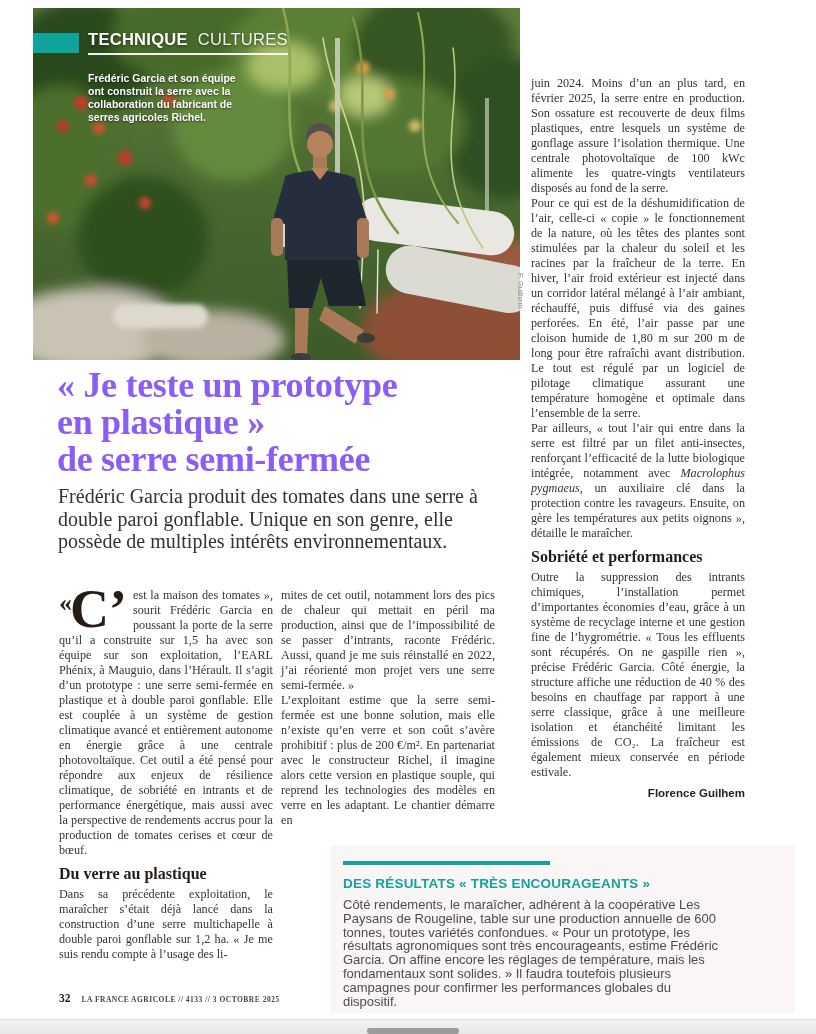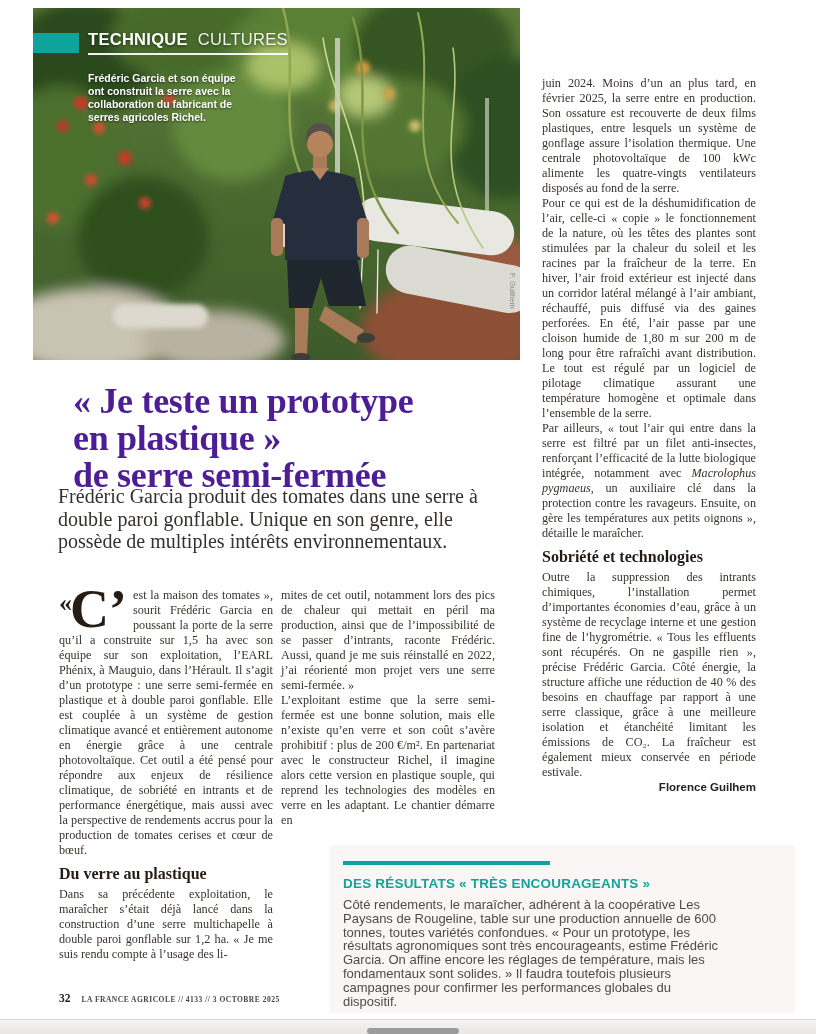--- a/index.html
+++ b/index.html
@@ -1,54 +1,54 @@
 <!DOCTYPE html>
 <html lang="fr"><head>
 <meta charset="utf-8">
 <style>
   html,body{margin:0;padding:0;background:#ffffff;}
   .page{position:relative;width:816px;height:1034px;background:#ffffff;overflow:hidden;
         font-family:"Liberation Serif", serif;}
 
   
-  .photo{position:absolute;left:33px;top:8px;width:487px;height:352px;overflow:hidden;}
+  .photo{position:absolute;left:33px;top:8px;width:487px;height:352px;overflow:hidden;padding-left:8px;}
   .photo svg{position:absolute;left:0;top:0;}
   .kicker-tab{position:absolute;left:0;top:25px;width:46px;height:20px;background:#0ea39b;}
   .kicker{position:absolute;left:55px;top:22px;color:#ffffff;
           font-family:"Liberation Sans",sans-serif;font-size:16.5px;letter-spacing:.3px;
           padding-bottom:4px;border-bottom:2px solid rgba(255,255,255,.92);
           text-shadow:0 1px 3px rgba(0,0,0,.5);white-space:nowrap;}
   .kicker .k-bold{font-weight:700;}
   .kicker .k-light{font-weight:400;opacity:.92;margin-left:5px;}
   .caption{position:absolute;left:55px;top:64px;width:162px;color:#ffffff;
            font-family:"Liberation Sans",sans-serif;font-size:10.5px;font-weight:700;
            line-height:13px;text-shadow:0 1px 2px rgba(0,0,0,.55);}
   .credit{position:absolute;right:3px;top:265px;height:80px;color:#8a8a86;
           font-family:"Liberation Sans",sans-serif;font-size:7.5px;
           writing-mode:vertical-rl;}
 
   
-  .headline{position:absolute;left:57px;top:367px;width:470px;margin:16px;
-            font-size:36px;line-height:37px;font-weight:700;color:#4c1d95;letter-spacing:-.3px;}
+  .headline{position:absolute;left:57px;top:367px;width:470px;margin:0;
+            font-size:36px;line-height:37px;font-weight:700;color:#8b5cf6;letter-spacing:-.3px;}
   .standfirst{position:absolute;left:58px;top:485px;width:455px;margin:0;
               font-size:20px;line-height:22.5px;color:#37312c;}
 
   
   .col{position:absolute;width:214px;font-size:12.2px;line-height:15px;
        text-align:justify;color:#3a322b;hyphens:auto;}
   .col1{left:59px;top:588px;}
   .col2{left:281px;top:588px;}
-  .col3{left:542px;top:76px;}
+  .col3{left:531px;top:76px;}
   .para{margin:0;}
   .dropcap{float:left;font-weight:700;color:#241c15;padding:0 6px 0 0;}
   .dc-q{font-size:26px;vertical-align:16px;letter-spacing:-2px;}
   .dc-l{font-size:54px;line-height:42px;}
   .subhead{font-size:16px;line-height:18px;font-weight:700;color:#241c15;
            margin:7px 0 4px 0;text-align:left;font-family:"Liberation Serif",serif;}
-  .byline{text-align:right;font-family:"Liberation Sans",sans-serif;
+  .byline{margin-top:6px;text-align:right;font-family:"Liberation Sans",sans-serif;
           font-weight:700;font-size:11.5px;color:#222;}
   em{font-style:italic;}
 
   
   .box{position:absolute;left:330px;top:845px;width:465px;height:168px;background:#faf6f5;}
   .box-rule{margin:16px 0 0 13px;width:207px;height:4px;background:#12a29b;}
   .box-title{margin:11px 0 7px 13px;font-family:"Liberation Sans",sans-serif;
              font-weight:700;font-size:13.5px;color:#16a29a;letter-spacing:.2px;}
   .box-body{margin-left:13px;width:378px;font-family:"Liberation Sans",sans-serif;
             font-size:13px;line-height:13.8px;color:#4c4c4c;}
@@ -178,21 +178,21 @@
 
   <div class="col col2">
     <p class="para">mites de cet outil, notamment lors des pics de chaleur qui mettait en péril ma production, ainsi que de l’impossibilité de se passer d’intrants, raconte Frédéric. Aussi, quand je me suis réinstallé en 2022, j’ai réorienté mon projet vers une serre semi-fermée. »</p>
     <p class="para">L’exploitant estime que la serre semi-fermée est une bonne solution, mais elle n’existe qu’en verre et son coût s’avère prohibitif : plus de 200 €/m². En partenariat avec le constructeur Richel, il imagine alors cette version en plastique souple, qui reprend les technologies des modèles en verre en les adaptant. Le chantier démarre en</p>
   </div>
 
   <div class="col col3">
     <p class="para">juin 2024. Moins d’un an plus tard, en février 2025, la serre entre en production. Son ossature est recouverte de deux films plastiques, entre lesquels un système de gonflage assure l’isolation thermique. Une centrale photovoltaïque de 100 kWc alimente les quatre-vingts ventilateurs disposés au fond de la serre.</p>
     <p class="para">Pour ce qui est de la déshumidification de l’air, celle-ci « copie » le fonctionnement de la nature, où les têtes des plantes sont stimulées par la chaleur du soleil et les racines par la fraîcheur de la terre. En hiver, l’air froid extérieur est injecté dans un corridor latéral mélangé à l’air ambiant, réchauffé, puis diffusé via des gaines perforées. En été, l’air passe par une cloison humide de 1,80 m sur 200 m de long pour être rafraîchi avant distribution. Le tout est régulé par un logiciel de pilotage climatique assurant une température homogène et optimale dans l’ensemble de la serre.</p>
     <p class="para"><span>Par ailleurs, « tout l’air qui entre dans la serre est filtré par un filet anti-insectes, renforçant l’efficacité de la lutte biologique intégrée, notamment avec </span><em>Macrolophus pygmaeus</em><span>, un auxiliaire clé dans la protection contre les ravageurs. Ensuite, on gère les températures aux petits oignons », détaille le maraîcher.</span></p>
-    <h3 class="subhead">Sobriété et technologies</h3>
+    <h3 class="subhead">Sobriété et performances</h3>
     <p class="para">Outre la suppression des intrants chimiques, l’installation permet d’importantes économies d’eau, grâce à un système de recyclage interne et une gestion fine de l’hygrométrie. « Tous les effluents sont récupérés. On ne gaspille rien », précise Frédéric Garcia. Côté énergie, la structure affiche une réduction de 40 % des besoins en chauffage par rapport à une serre classique, grâce à une meilleure isolation et étanchéité limitant les émissions de CO₂. La fraîcheur est également mieux conservée en période estivale.</p>
     <div class="byline">Florence Guilhem</div>
   </div>
 
   <aside class="box">
     <div class="box-rule"></div>
     <div class="box-title">DES RÉSULTATS « TRÈS ENCOURAGEANTS »</div>
     <div class="box-body">Côté rendements, le maraîcher, adhérent à la coopérative Les Paysans de Rougeline, table sur une production annuelle de 600 tonnes, toutes variétés confondues. « Pour un prototype, les résultats agronomiques sont très encourageants, estime Frédéric Garcia. On affine encore les réglages de température, mais les fondamentaux sont solides. » Il faudra toutefois plusieurs campagnes pour confirmer les performances globales du dispositif.</div>
   </aside>
 

